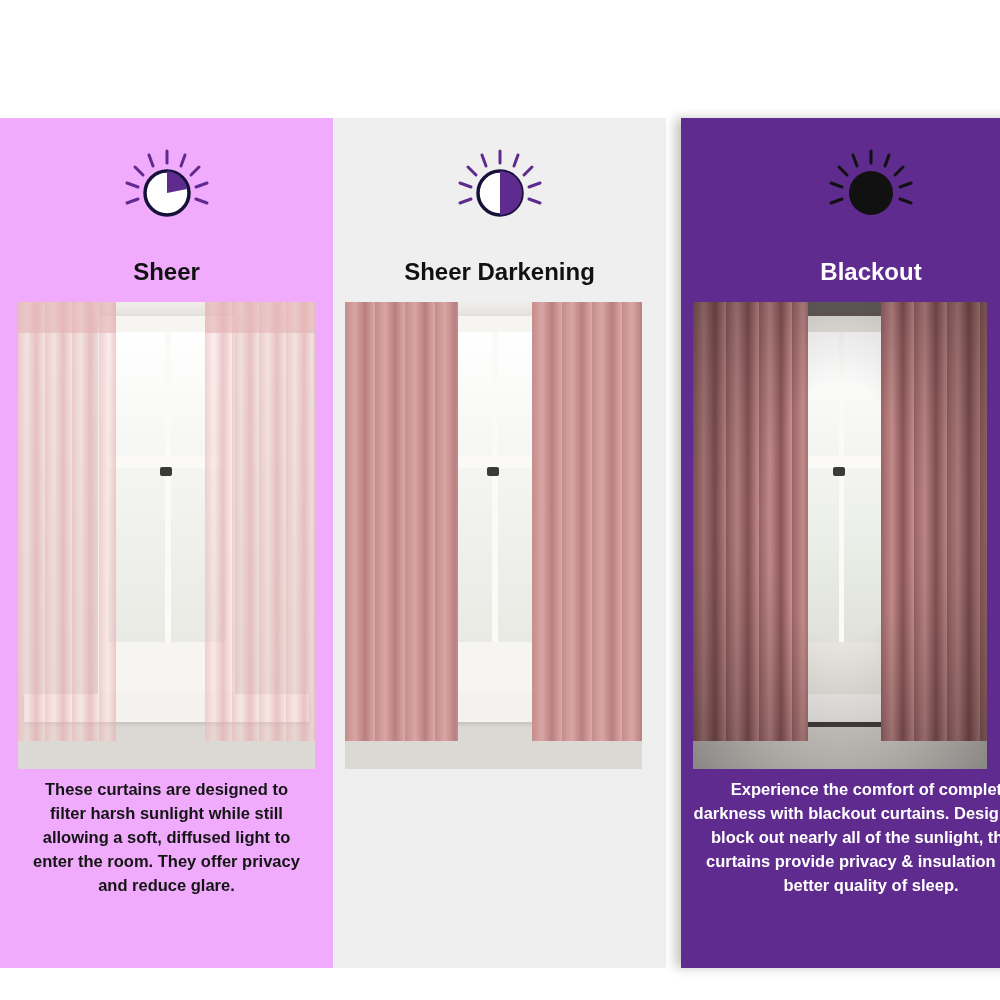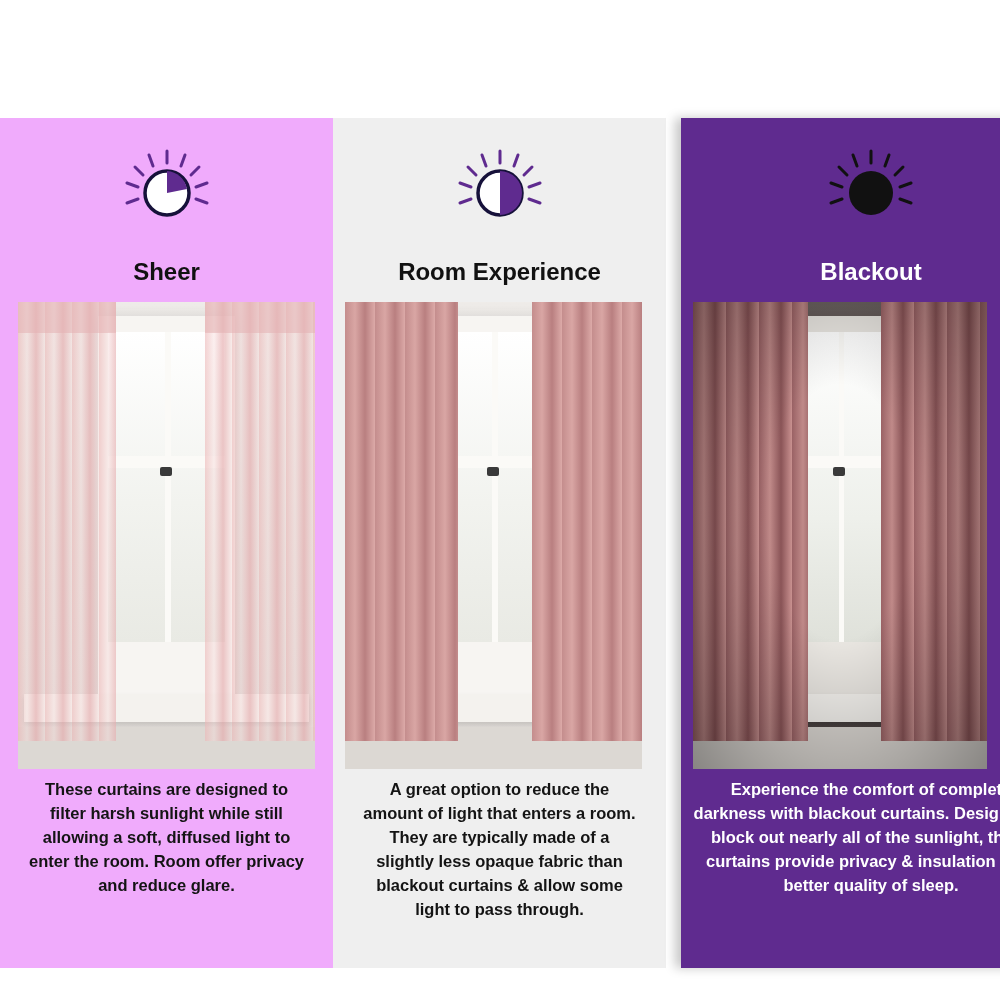--- a/index.html
+++ b/index.html
@@ -275,61 +275,60 @@
             <div class="latch"></div>
           </div>
           <div class="radiator"></div>
           <div class="sill"></div>
           <div class="floor"></div>
           <div class="curtain cur-left"></div>
           <div class="curtain cur-right"></div>
         </div>
       </div>
 
-      <div class="desc">These curtains are designed to filter harsh sunlight while still allowing a soft, diffused light to enter the room. Room offer privacy and reduce glare.</div>
+      <div class="desc">These curtains are designed to filter harsh sunlight while still allowing a soft, diffused light to enter the room. They offer privacy and reduce glare.</div>
     </div>
 
     <div class="panel panel-room">
       <div class="icon-wrap">
         <svg width="96" height="96" viewBox="0 0 96 96">
           <g stroke="#5f2b8f" stroke-width="3" stroke-linecap="round">
             <line x1="48" y1="6" x2="48" y2="18"></line>
             <line x1="66" y1="10" x2="62" y2="21"></line>
             <line x1="80" y1="22" x2="72" y2="30"></line>
             <line x1="88" y1="38" x2="77" y2="42"></line>
             <line x1="88" y1="58" x2="77" y2="54"></line>
             <line x1="30" y1="10" x2="34" y2="21"></line>
             <line x1="16" y1="22" x2="24" y2="30"></line>
             <line x1="8" y1="38" x2="19" y2="42"></line>
             <line x1="8" y1="58" x2="19" y2="54"></line>
           </g>
           <circle cx="48" cy="48" r="22" fill="#ffffff" stroke="#16113a" stroke-width="3.5"></circle>
           <path d="M48 26 A22 22 0 0 1 48 70 Z" fill="#5f2b8f"></path>
         </svg>
       </div>
-      <div class="panel-label">Room Experience</div>
+      <div class="panel-label">Sheer Darkening</div>
 
       <div class="photo photo-room room">
         <div class="scene">
           <div class="wall"></div>
           <div class="win-frame">
             <div class="win-glass"></div>
             <div class="mullion-v"></div>
             <div class="mullion-h"></div>
             <div class="latch"></div>
           </div>
           <div class="radiator"></div>
           <div class="sill"></div>
           <div class="floor"></div>
           <div class="curtain cur-left"></div>
           <div class="curtain cur-right"></div>
         </div>
       </div>
 
-      <div class="desc">A great option to reduce the amount of light that enters a room. They are typically made of a slightly less opaque fabric than blackout curtains &amp; allow some light to pass through.</div>
     </div>
 
     <div class="panel panel-blackout">
       <div class="icon-wrap">
         <svg width="96" height="96" viewBox="0 0 96 96">
           <g stroke="#111111" stroke-width="3" stroke-linecap="round">
             <line x1="48" y1="6" x2="48" y2="18"></line>
             <line x1="66" y1="10" x2="62" y2="21"></line>
             <line x1="80" y1="22" x2="72" y2="30"></line>
             <line x1="88" y1="38" x2="77" y2="42"></line>

